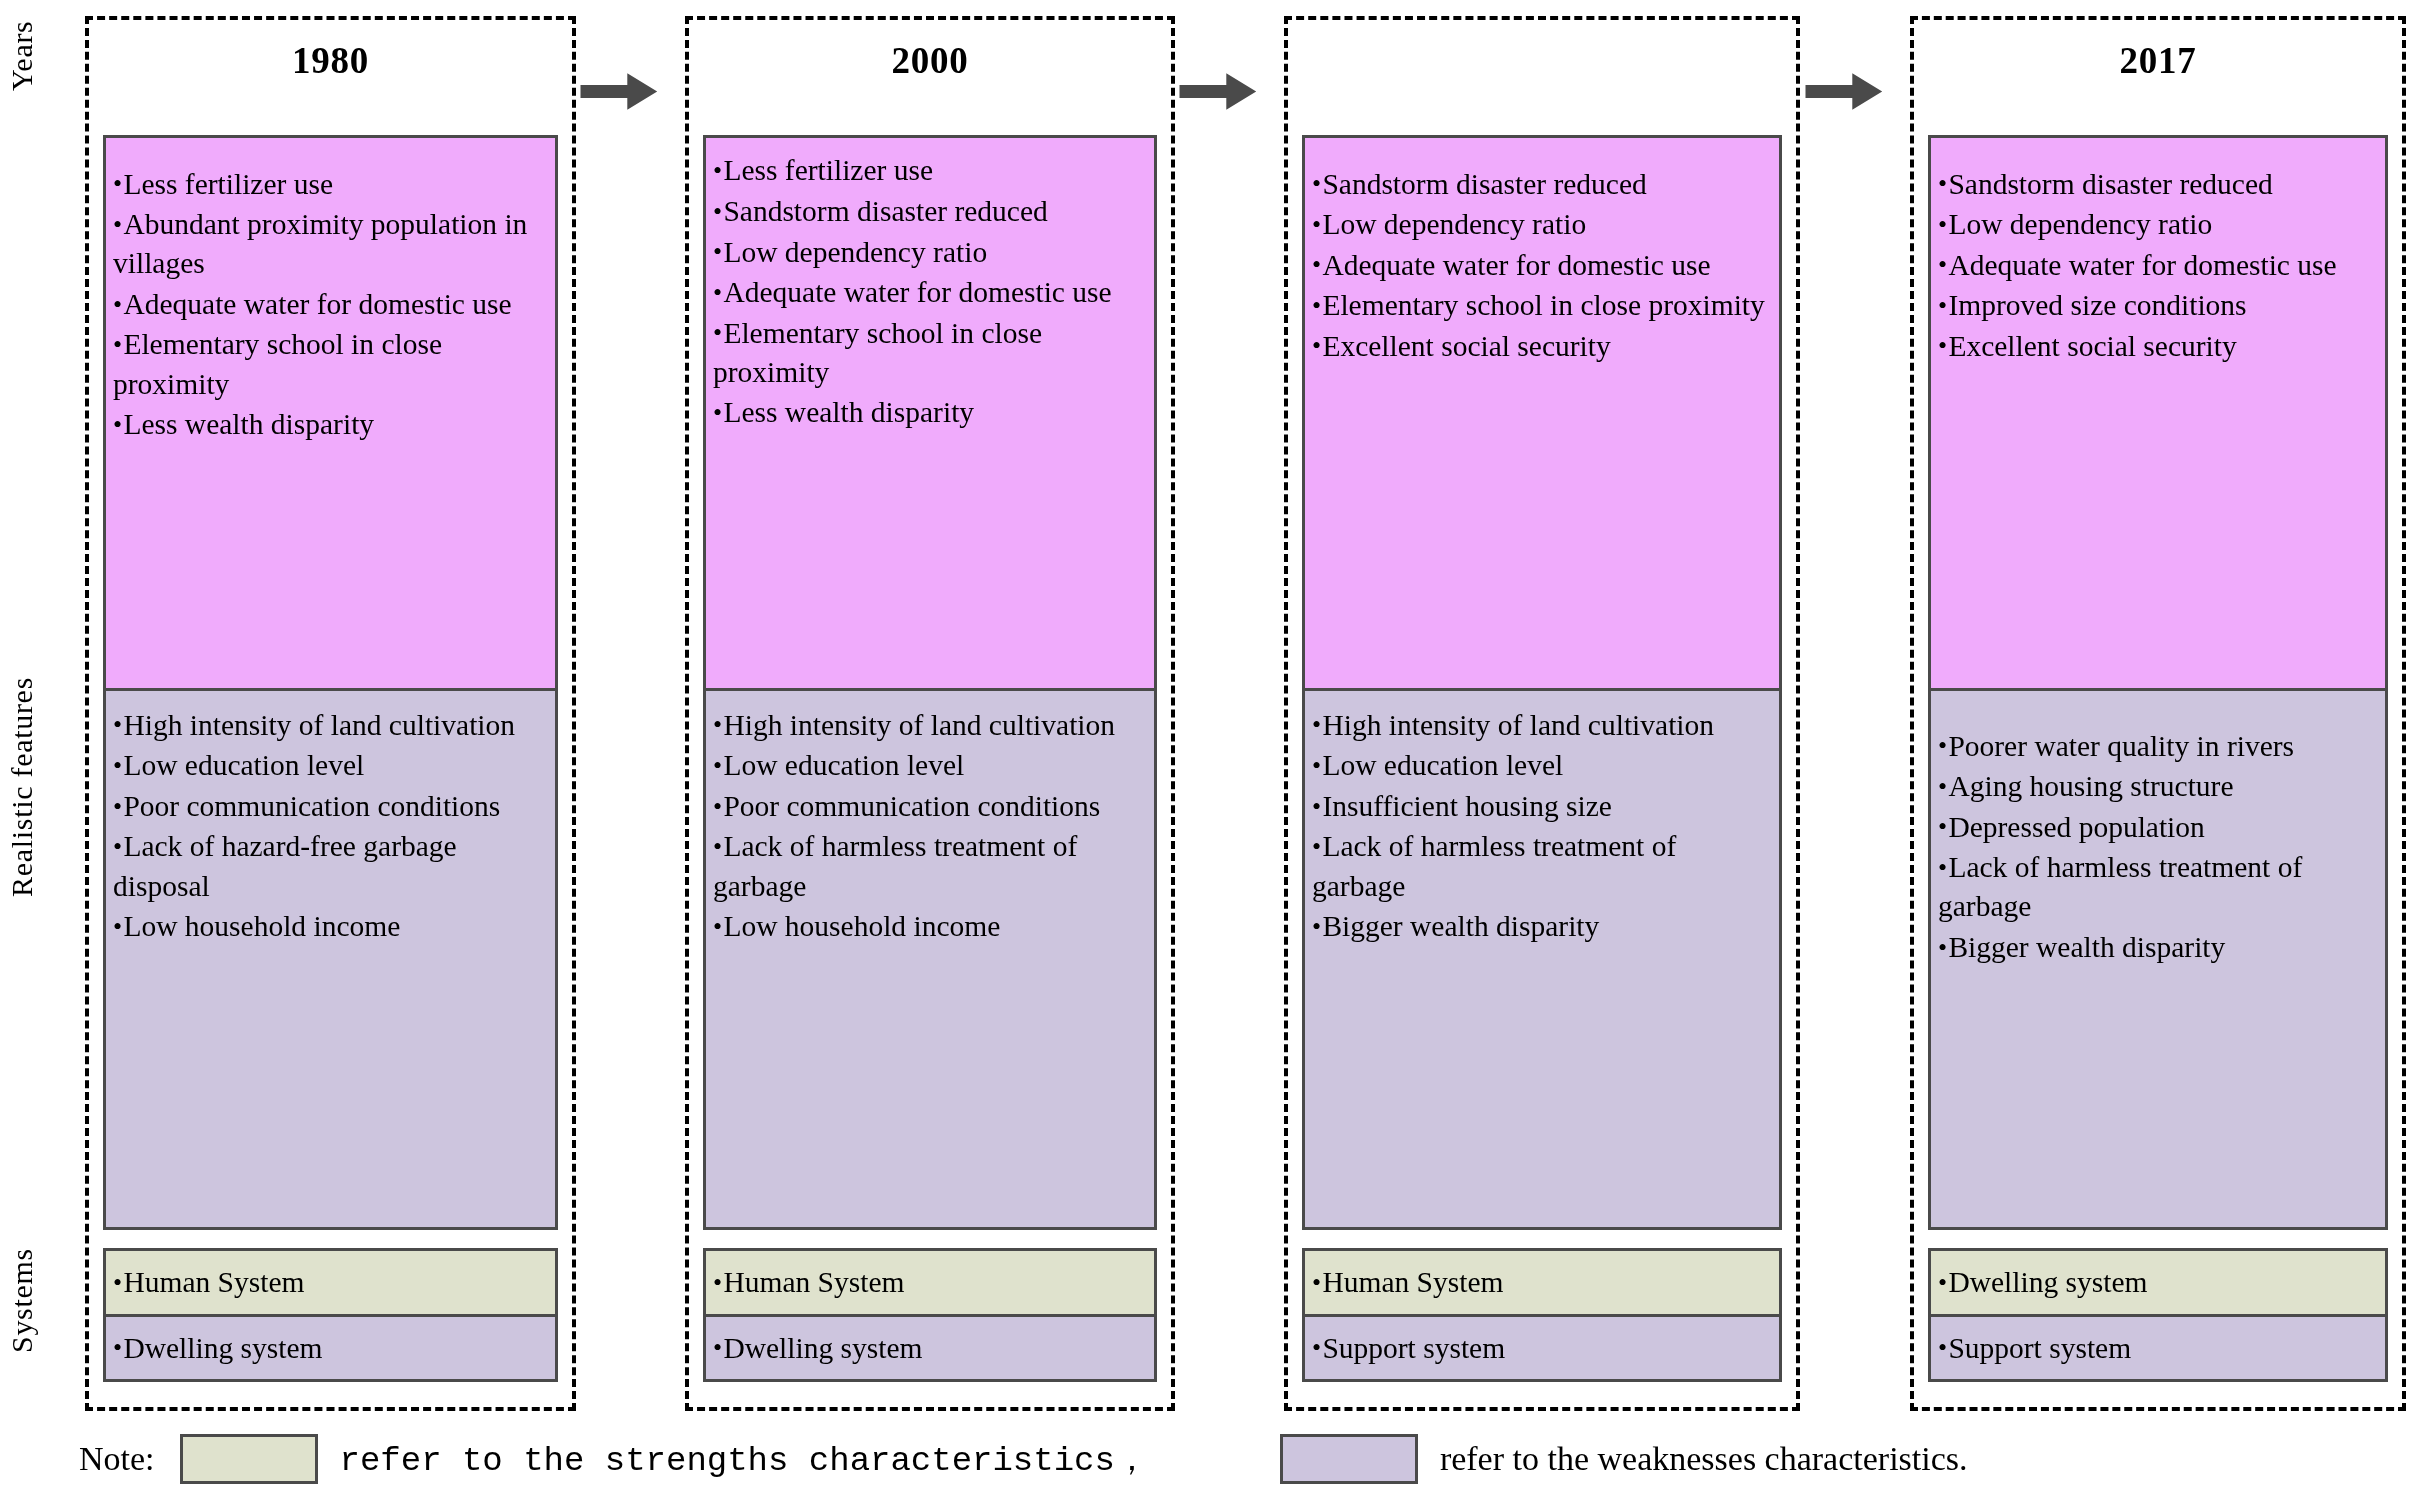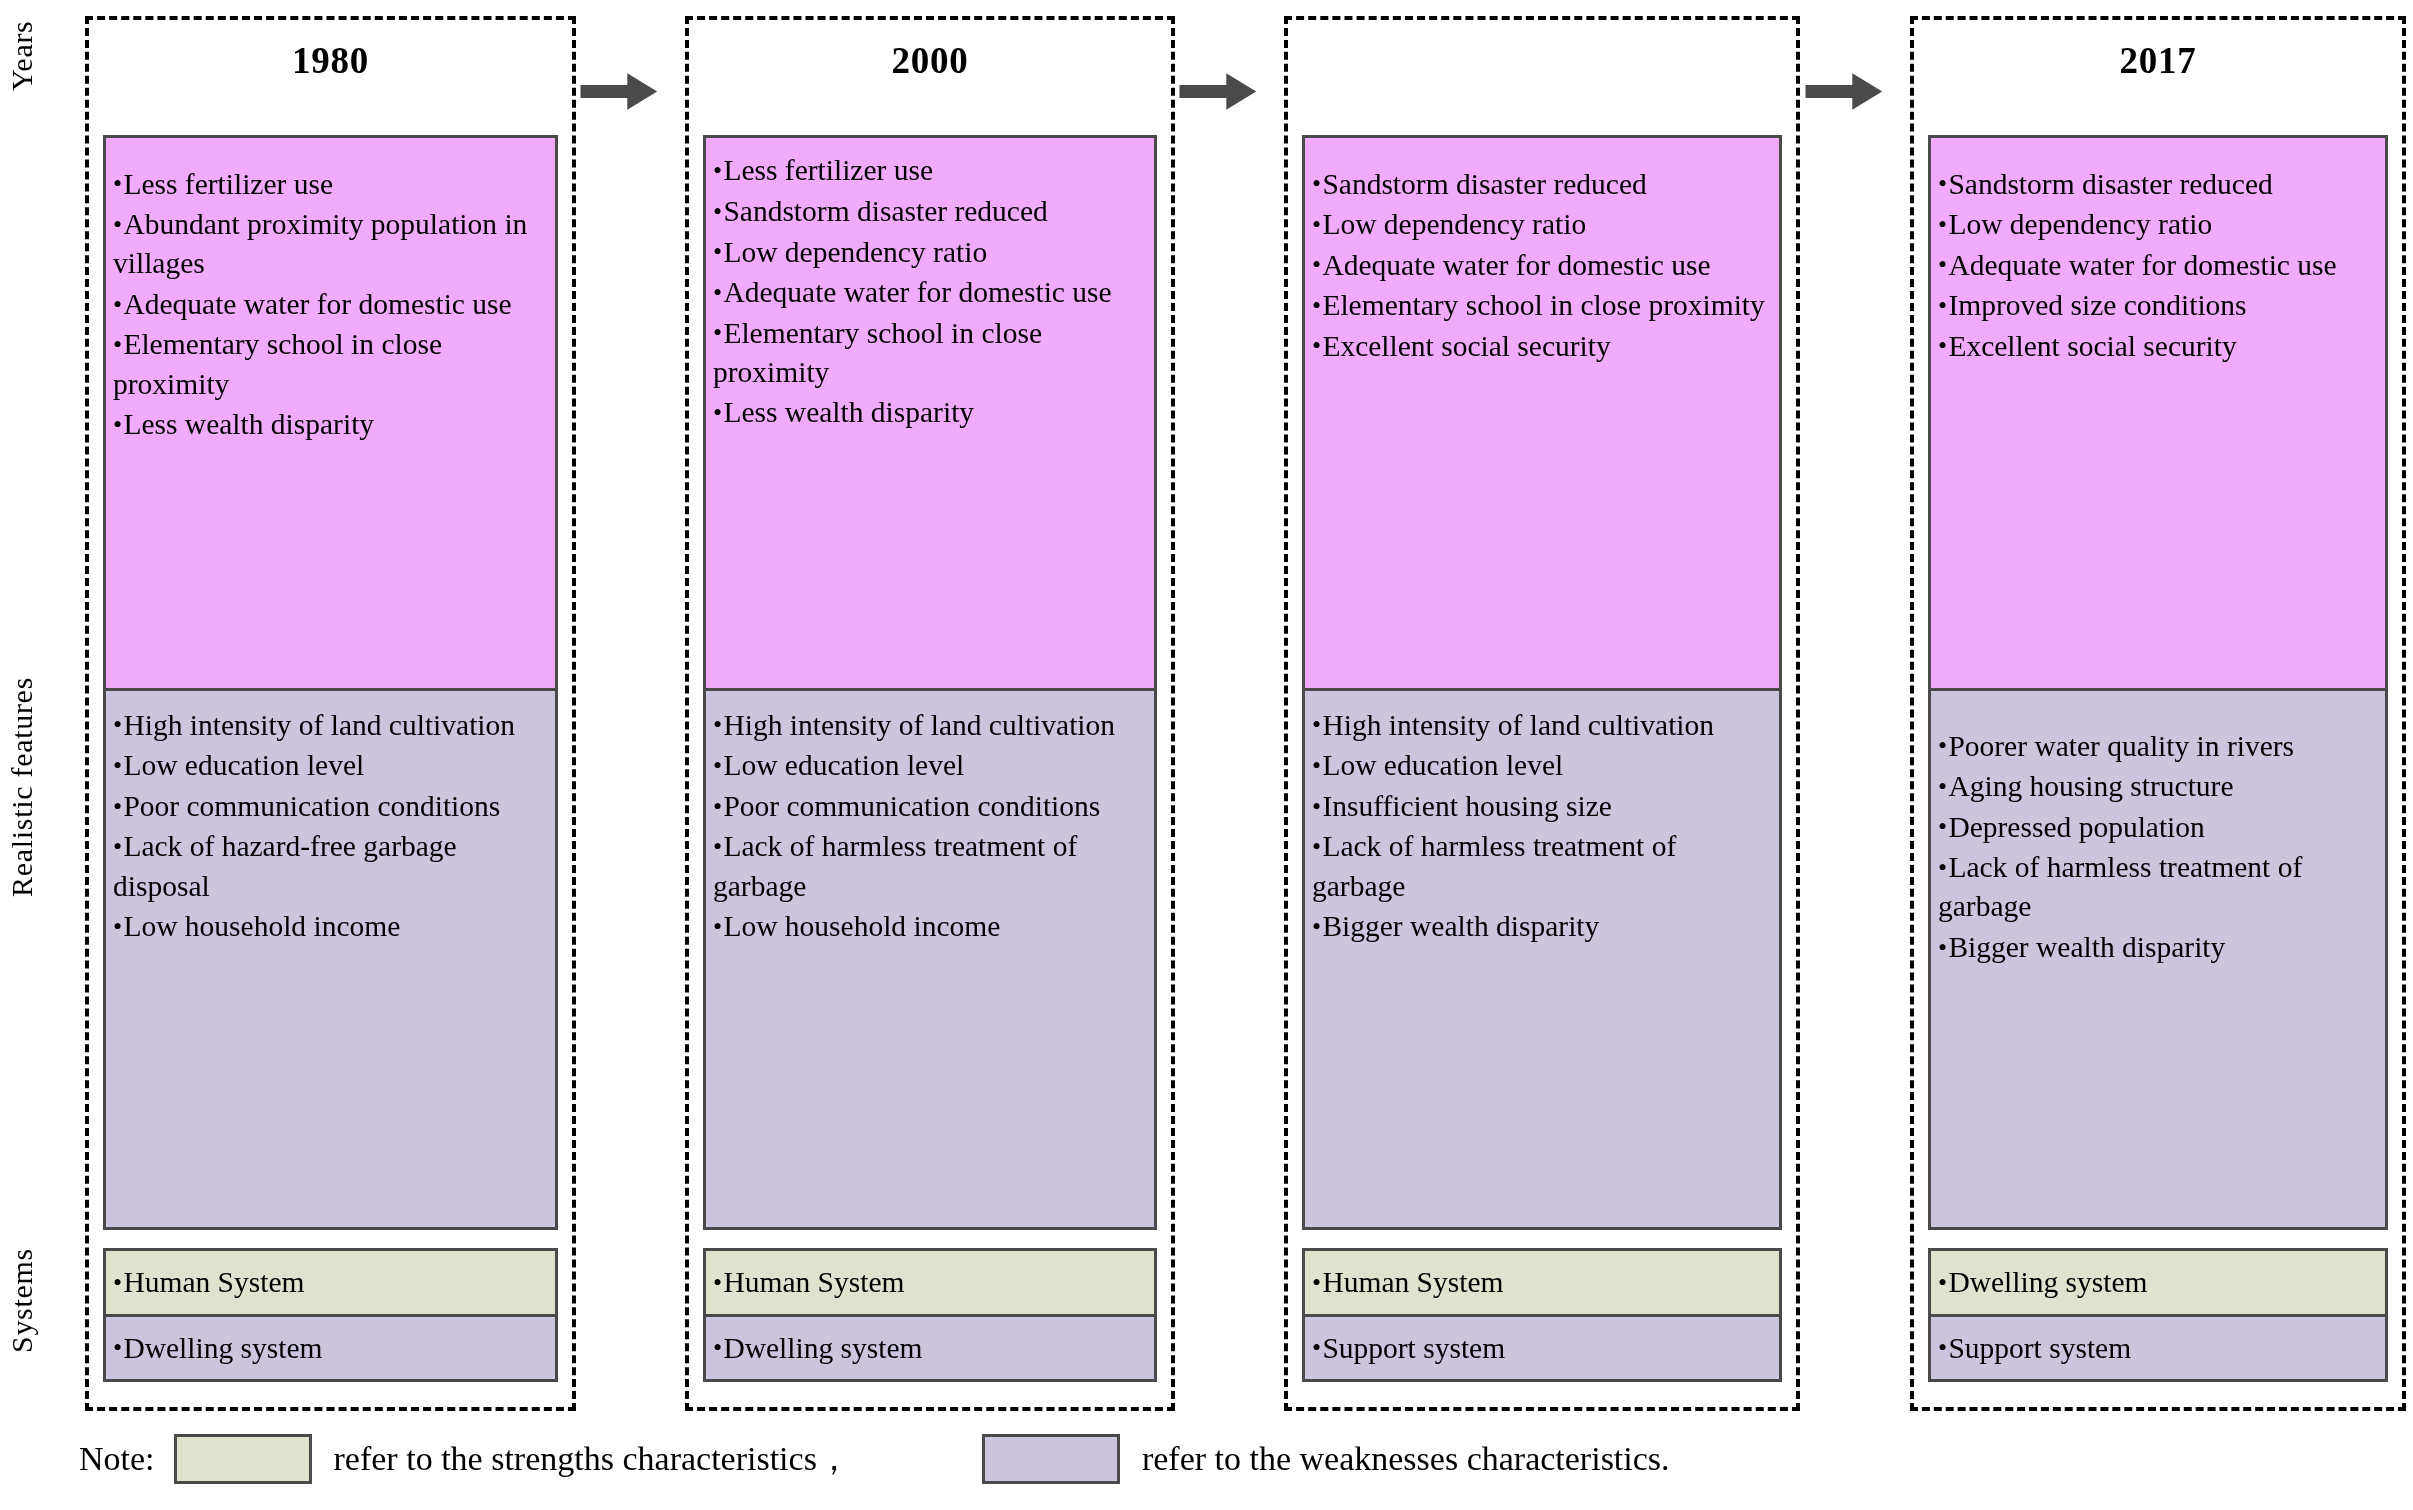--- a/index.html
+++ b/index.html
@@ -131,31 +131,31 @@
   .note{
     position:absolute;
     left:79px;
     top:1426px;
     height:66px;
     display:flex;
     align-items:center;
     font-size:34px;
     white-space:nowrap;
   }
-  .note-label{margin-right:19px;}
+  .note-label{margin-right:25px;}
   .swatch{
     width:138px;height:50px;
     border:3.3px solid #4a4a4a;
     box-sizing:border-box;
     display:inline-block;
   }
   .swatch.green{background:#dfe2cd;}
   .swatch.purple{background:#cdc5de;}
   .note-text{margin:0 22px;}
-  .note-sep{margin-right:131px;}
+  .note-sep{margin-right:131px;font-family:Liberation Mono, monospace;}
 </style>
 </head>
 <body>
 
 <div class="vlabel" id="v-years">Years</div>
 <div class="vlabel" id="v-realistic">Realistic features</div>
 <div class="vlabel" id="v-systems">Systems</div>
 
 <div class="column" id="col-0">
   <div class="year-title">1980</div>

